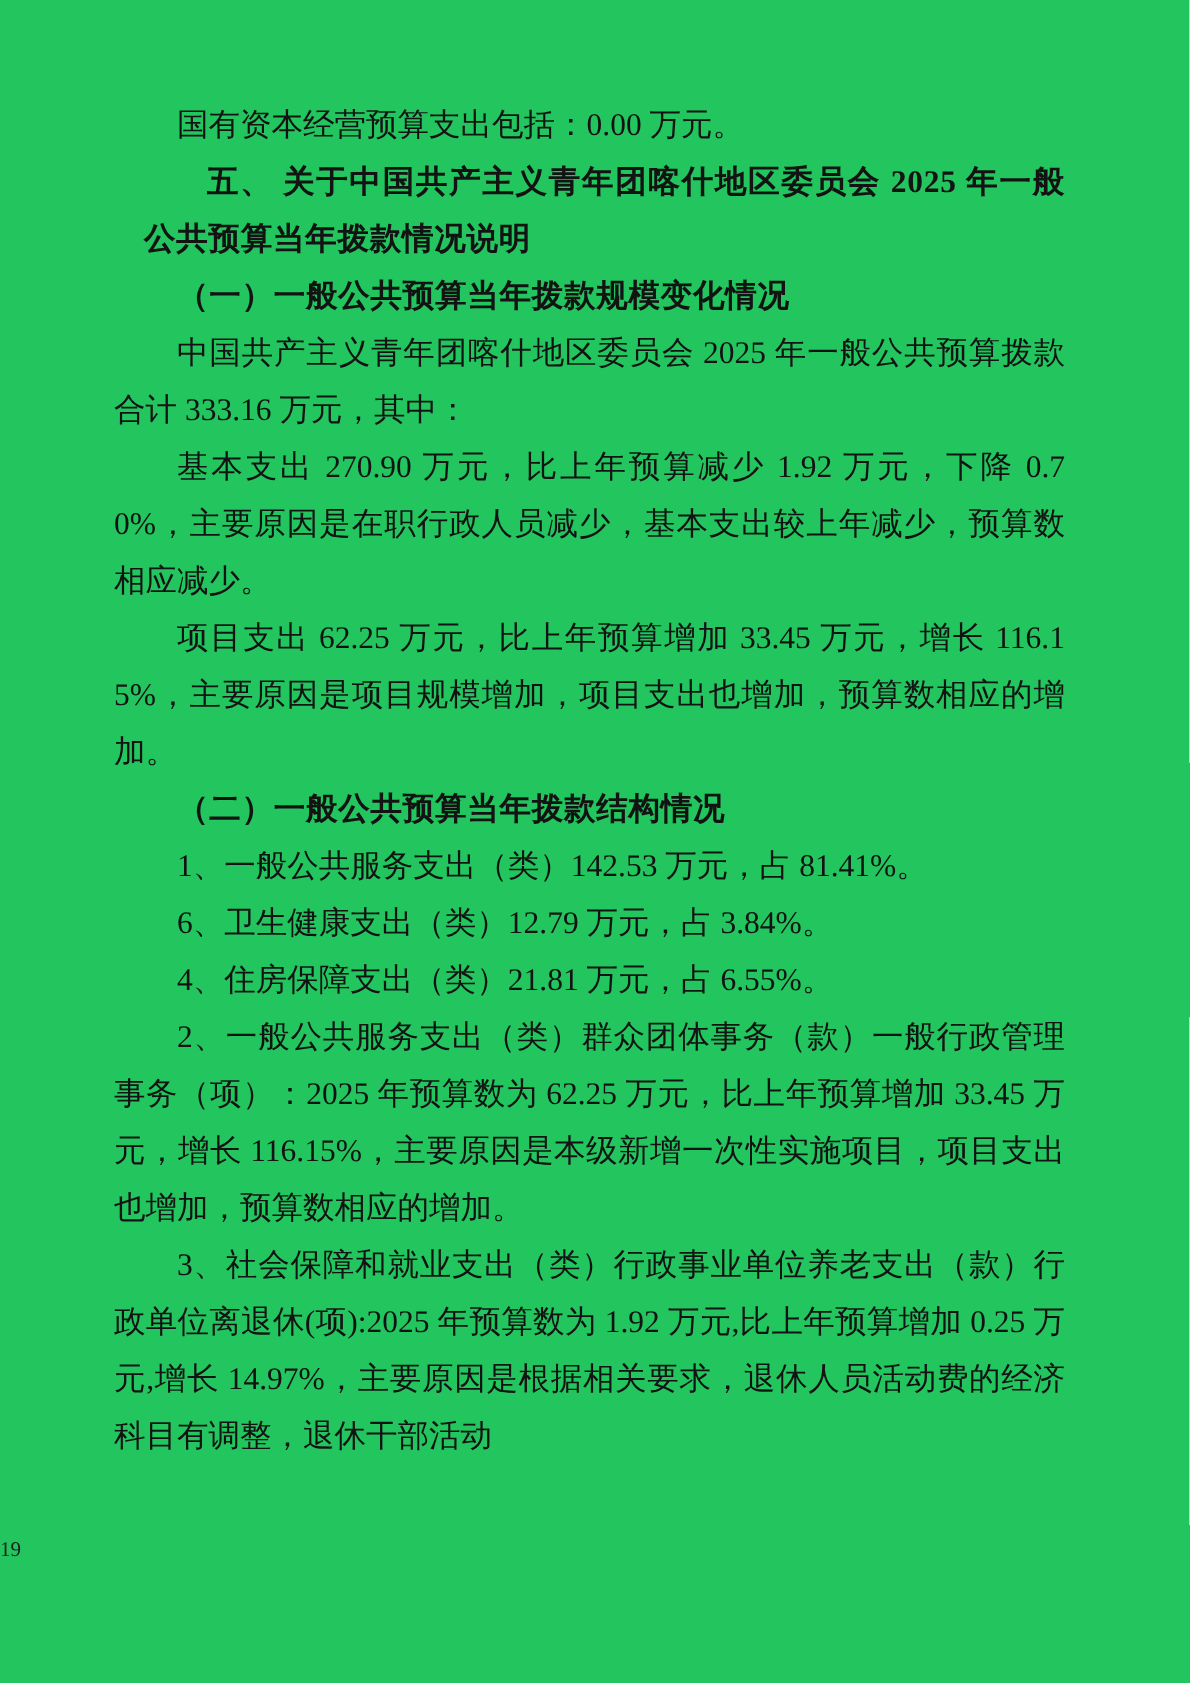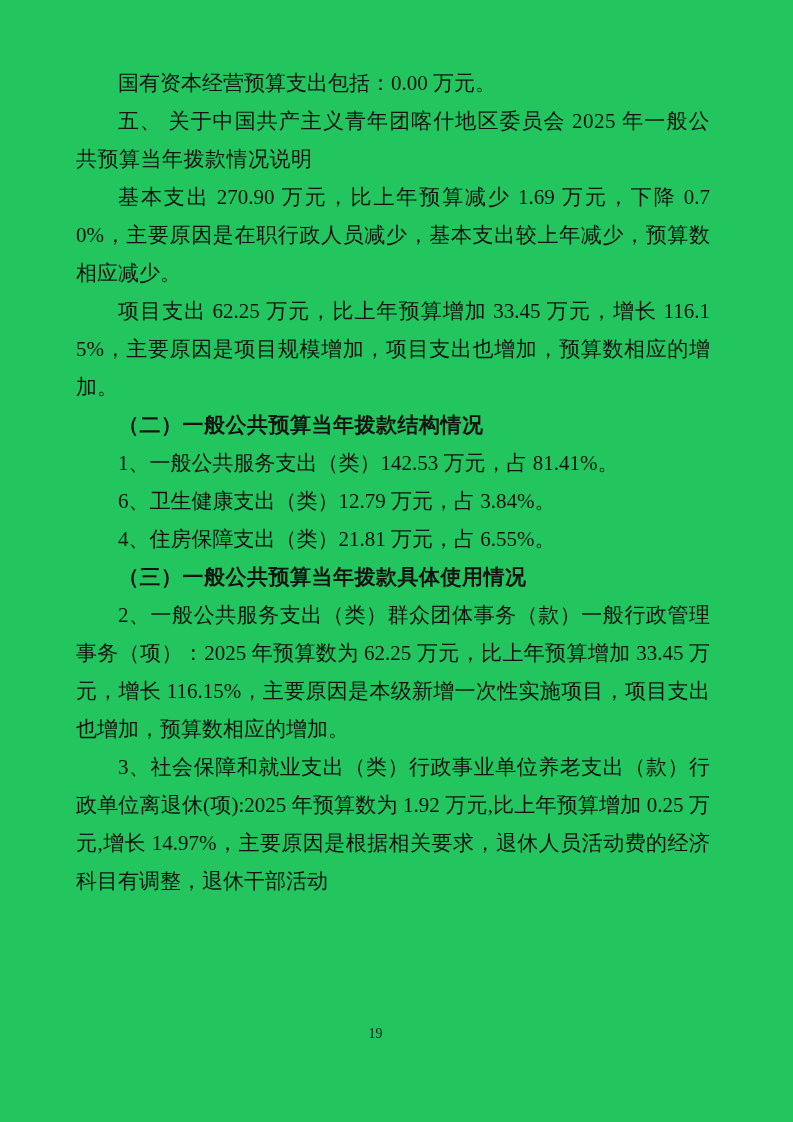--- a/index.html
+++ b/index.html
@@ -26,49 +26,50 @@
     text-align: justify;
     text-justify: inter-character;
   }
   .content p {
     margin: 0;
     padding: 0;
     text-indent: 2em;
     word-break: break-all;
   }
   .content p.h1 {
-    font-weight: 400;
+    font-weight: 700;
     letter-spacing: 0.5px;
+    margin-left: 20px;
   }
   .content p.h2 {
     font-weight: 700;
     letter-spacing: 0.5px;
   }
   .footer {
     position: absolute;
     left: 0;
     top: 1026px;
     width: 751px;
-    text-align: center;
     font-family: "Liberation Serif", "DejaVu Serif", serif;
     font-size: 14px;
     color: #222222;
   }
 </style>
 </head>
 <body>
 
 <div class="page">
   <div class="content">
     <p class="body">国有资本经营预算支出包括：0.00 万元。</p>
     <p class="h1">五、 关于中国共产主义青年团喀什地区委员会 2025 年一般公共预算当年拨款情况说明</p>
-    <p class="body">基本支出 270.90 万元，比上年预算减少 1.69 万元，下降 0.70%，主要原因是在职行政人员减少，基本支出较上年减少，预算数相应减少。</p>
+    <p class="h2">（一）一般公共预算当年拨款规模变化情况</p>
+    <p class="body">中国共产主义青年团喀什地区委员会 2025 年一般公共预算拨款合计 333.16 万元，其中：</p>
+    <p class="body">基本支出 270.90 万元，比上年预算减少 1.92 万元，下降 0.70%，主要原因是在职行政人员减少，基本支出较上年减少，预算数相应减少。</p>
     <p class="body">项目支出 62.25 万元，比上年预算增加 33.45 万元，增长 116.15%，主要原因是项目规模增加，项目支出也增加，预算数相应的增加。</p>
     <p class="h2">（二）一般公共预算当年拨款结构情况</p>
     <p class="body">1、一般公共服务支出（类）142.53 万元，占 81.41%。</p>
     <p class="body">6、卫生健康支出（类）12.79 万元，占 3.84%。</p>
     <p class="body">4、住房保障支出（类）21.81 万元，占 6.55%。</p>
-    <p class="h2">（三）一般公共预算当年拨款具体使用情况</p>
     <p class="body">2、一般公共服务支出（类）群众团体事务（款）一般行政管理事务（项）：2025 年预算数为 62.25 万元，比上年预算增加 33.45 万元，增长 116.15%，主要原因是本级新增一次性实施项目，项目支出也增加，预算数相应的增加。</p>
     <p class="body">3、社会保障和就业支出（类）行政事业单位养老支出（款）行政单位离退休(项):2025 年预算数为 1.92 万元,比上年预算增加 0.25 万元,增长 14.97%，主要原因是根据相关要求，退休人员活动费的经济科目有调整，退休干部活动</p>
   </div>
   <div class="footer">19</div>
 </div>
 
 </body></html>

